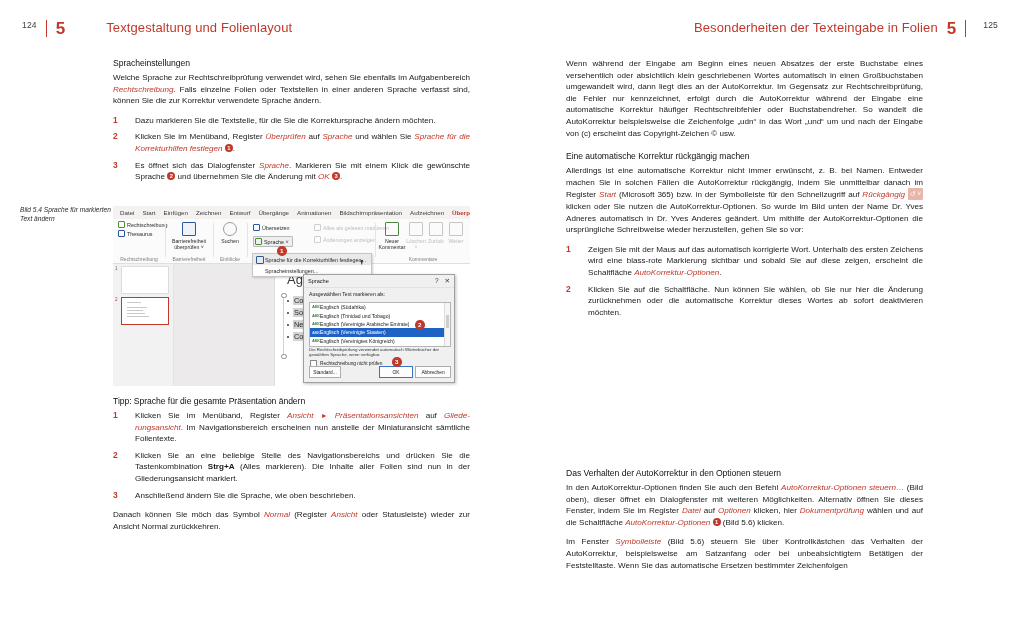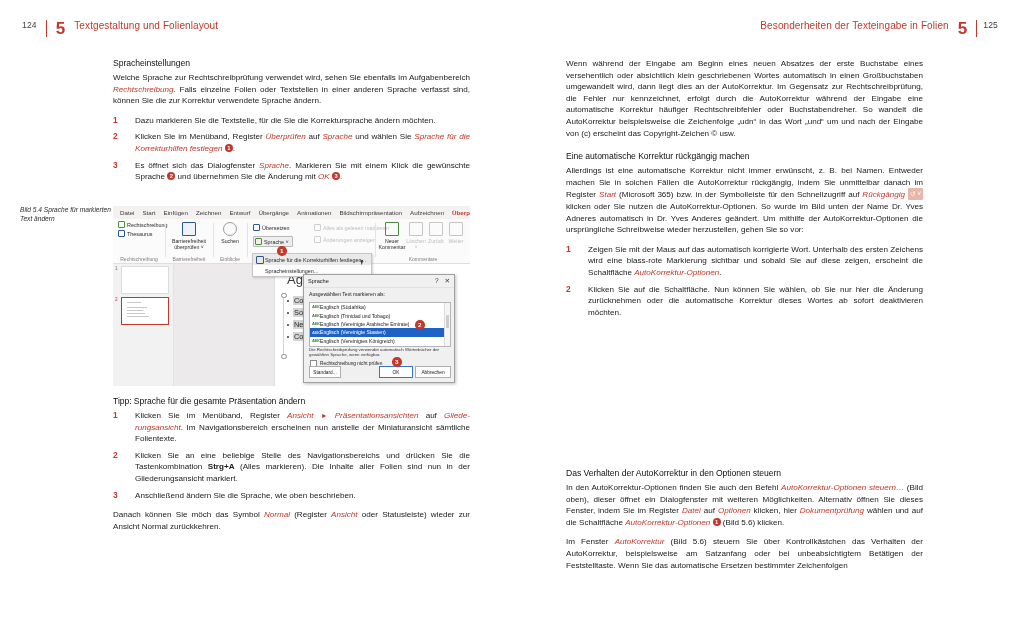--- a/index.html
+++ b/index.html
@@ -25,21 +25,21 @@
     font-size: 8.5px; color: #3c3c3c; letter-spacing: .2px;
   }
   .chapnum {
     font-size: 17px; font-weight: bold; color: #c0392b;
     line-height: 1; padding: 0 9px;
   }
   .rule-v {
     width: 1px; height: 17px; background: #c0392b;
   }
   .runtitle {
-    font-size: 10px; color: #c0392b; letter-spacing: .1px;
+    font-size: 13px; color: #c0392b; letter-spacing: .1px; margin-left: 32px;
   }
 
   
   .col { position: absolute; width: 357px; }
   .col-left { left: 113px; top: 58px; }
 
   h2.sec {
     font-size: 10.2px; font-weight: bold; color: #c0392b;
     margin: 0 0 7px 0; letter-spacing: .05px;
   }
@@ -487,21 +487,21 @@
     <p class="t"><span>Danach können Sie möch das Symbol </span><span class="it">Normal</span><span> (Register </span><span class="it">Ansicht</span><span> oder Statusleiste) wie­der zur Ansicht Normal zurückkehren.</span></p>
   </div>
 </div>
 
 <div class="page page-right">
 
   <div class="runhead runhead-right">
     <span class="runtitle">Besonderheiten der Texteingabe in Folien</span>
     <span class="chapnum">5</span>
     <span class="rule-v"></span>
-    <span class="folio" style="margin-left:6px">125</span>
+    <span class="folio" style="margin-left:17px">125</span>
   </div>
 
   <div class="col" style="left:56px;top:58px;width:357px">
 
 
     <p class="t">Wenn während der Eingabe am Beginn eines neuen Absatzes der erste Buchstabe ei­nes versehentlich oder absichtlich klein geschriebenen Wortes automatisch in einen Großbuchstaben umgewandelt wird, dann liegt dies an der AutoKorrektur. Im Gegen­satz zur Rechtschreibprüfung, die Fehler nur kennzeichnet, erfolgt durch die AutoKor­rektur während der Eingabe eine automatische Korrektur häufiger Rechtschreibfehler oder Buchstabendreher. So wandelt die AutoKorrektur beispielsweise die Zeichen­folge „udn“ in das Wort „und“ um und nach der Eingabe von (c) erscheint das Copy­right-Zeichen © usw.</p>
 
     <h3 class="sub" style="margin-top:12px">Eine automatische Korrektur rückgängig machen</h3>
     <p class="t"><span>Allerdings ist eine automatische Korrektur nicht immer erwünscht, z. B. bei Namen. Entweder machen Sie in solchen Fällen die AutoKorrektur rückgängig, indem Sie un­mittelbar danach im Register </span><span class="it">Start</span><span> (Microsoft 365) bzw. in der Symbolleiste für den Schnellzugriff auf </span><span class="it">Rückgängig</span> <span style="display:inline-block;background:#e8b6ab;color:#fff;font-size:6.5px;padding:0 2px;border-radius:1px;vertical-align:1px">↺ ˅</span><span> klicken oder Sie nutzen die AutoKorrektur-Optio­nen. So wurde im Bild unten der Name Dr. Yves Adneres automatisch in Dr. Yves Ande­res geändert. Um mithilfe der AutoKorrektur-Optionen die ursprüngliche Schreibwei­se wieder herzustellen, gehen Sie so vor:</span></p>
 
@@ -514,15 +514,15 @@
         <div class="step-n">2</div>
         <div class="step-b">Klicken Sie auf die Schaltfläche. Nun können Sie wählen, ob Sie nur hier die Än­derung zurücknehmen oder die automatische Korrektur dieses Wortes ab sofort deaktivieren möchten.</div>
       </div>
     </div>
   </div>
 
   <div class="col" style="left:56px;top:468px;width:357px">
     <h3 class="sub">Das Verhalten der AutoKorrektur in den Optionen steuern</h3>
     <p class="t"><span>In den AutoKorrektur-Optionen finden Sie auch den Befehl </span><span class="it">AutoKorrektur-Optionen steuern…</span><span> (Bild oben), dieser öffnet ein Dialogfenster mit weiteren Möglichkeiten. Al­ternativ öffnen Sie dieses Fenster, indem Sie im Register </span><span class="it">Datei</span><span> auf </span><span class="it">Optionen</span><span> klicken, hier </span><span class="it">Dokumentprüfung</span><span> wählen und auf die Schaltfläche </span><span class="it">AutoKorrektur-Optionen</span> <span class="bullet-num">1</span><span> (Bild 5.6) klicken.</span></p>
 
-    <p class="t"><span>Im Fenster </span><span class="it">AutoKorrektur</span><span> (Bild 5.6) steuern Sie über Kontrollkästchen das Verhalten der AutoKorrektur, beispielsweise am Satzanfang oder bei unbeabsichtigtem Betäti­gen der Feststelltaste. Wenn Sie das automatische Ersetzen bestimmter Zeichenfolgen</span></p>
+    <p class="t"><span>Im Fenster </span><span class="it">Symbolleiste</span><span> (Bild 5.6) steuern Sie über Kontrollkästchen das Verhalten der AutoKorrektur, beispielsweise am Satzanfang oder bei unbeabsichtigtem Betäti­gen der Feststelltaste. Wenn Sie das automatische Ersetzen bestimmter Zeichenfolgen</span></p>
   </div>
 </div>
 
 </body></html>

